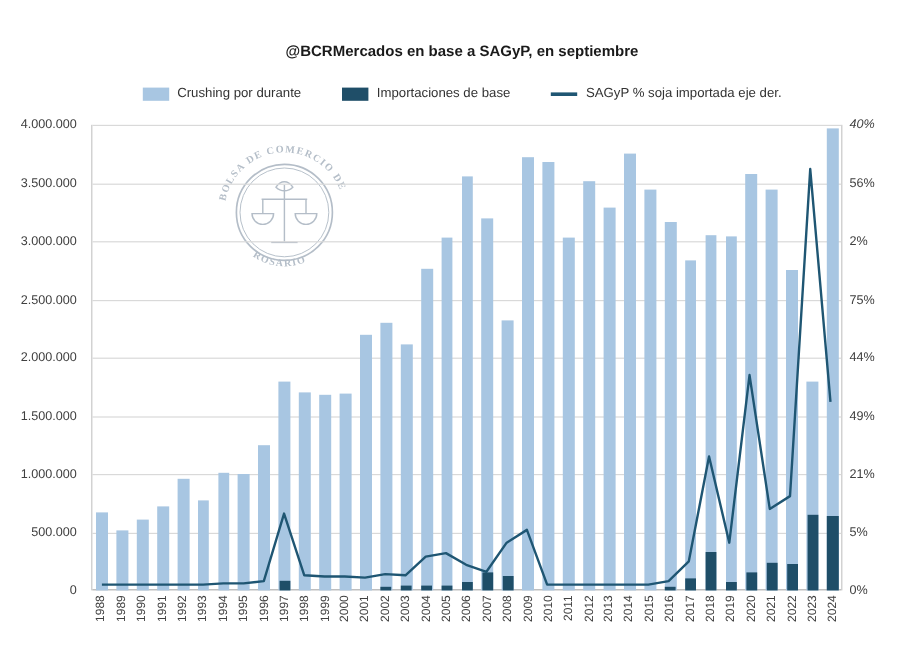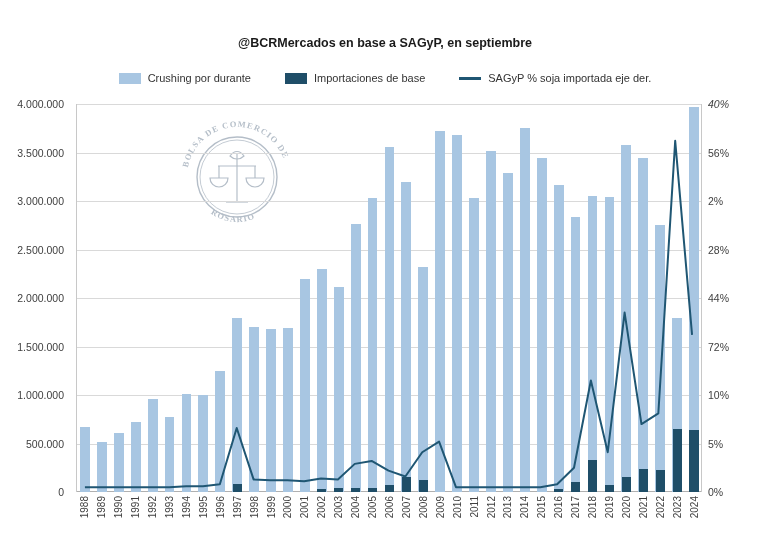--- a/index.html
+++ b/index.html
@@ -457,24 +457,24 @@
       <div class="ylabel" style="top: 346.5px;">1.500.000</div>
       <div class="ylabel" style="top: 298px;">2.000.000</div>
       <div class="ylabel" style="top: 249.5px;">2.500.000</div>
       <div class="ylabel" style="top: 201px;">3.000.000</div>
       <div class="ylabel" style="top: 152.5px;">3.500.000</div>
       <div class="ylabel" style="top: 104px;">4.000.000</div>
     </div>
   <div id="y-axis-right">
       <div class="ylabel-right" style="top: 492px;">0%</div>
       <div class="ylabel-right" style="top: 443.5px;">5%</div>
-      <div class="ylabel-right" style="top: 395px;">10%</div>
-      <div class="ylabel-right" style="top: 346.5px;">72%</div>
+      <div class="ylabel-right" style="top: 395px;">21%</div>
+      <div class="ylabel-right" style="top: 346.5px;">49%</div>
       <div class="ylabel-right" style="top: 298px;">44%</div>
-      <div class="ylabel-right" style="top: 249.5px;">28%</div>
+      <div class="ylabel-right" style="top: 249.5px;">75%</div>
       <div class="ylabel-right" style="top: 201px;">2%</div>
       <div class="ylabel-right" style="top: 152.5px;">56%</div>
       <div class="ylabel-right" style="top: 104px; font-style: italic;">40%</div>
     </div>
   <div id="x-axis">
       <div class="xtick" style="left: 79.4595px;">1988</div>
       <div class="xtick" style="left: 96.3784px;">1989</div>
       <div class="xtick" style="left: 113.297px;">1990</div>
       <div class="xtick" style="left: 130.216px;">1991</div>
       <div class="xtick" style="left: 147.135px;">1992</div>

